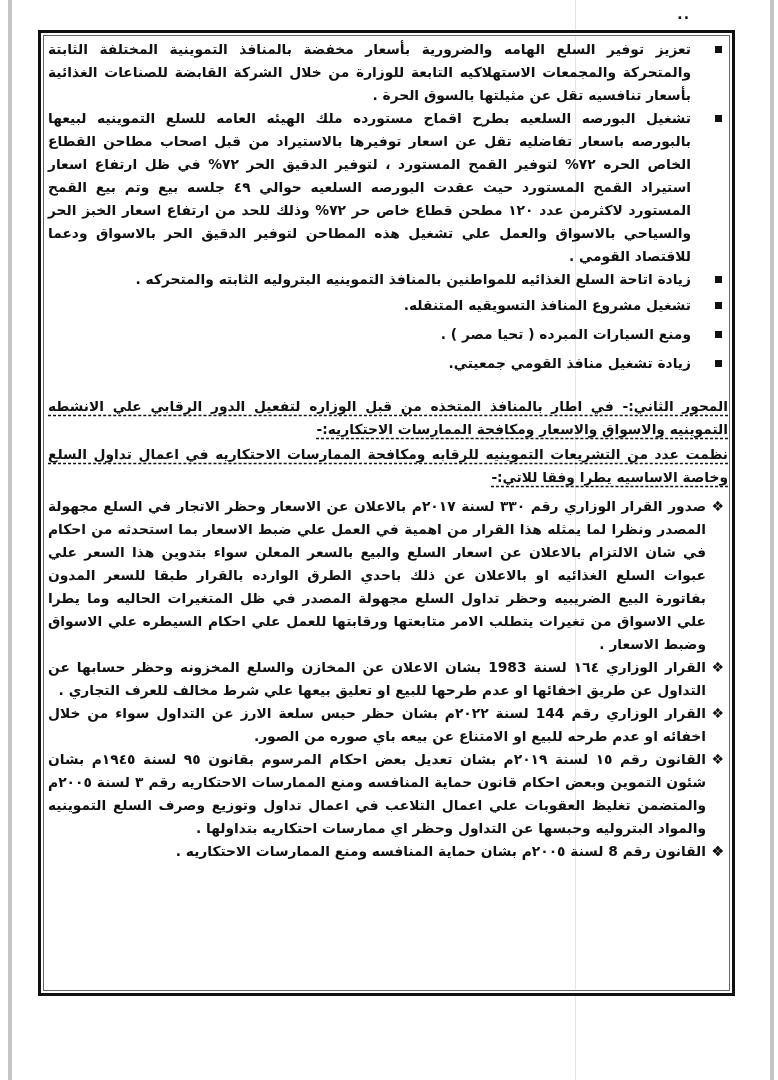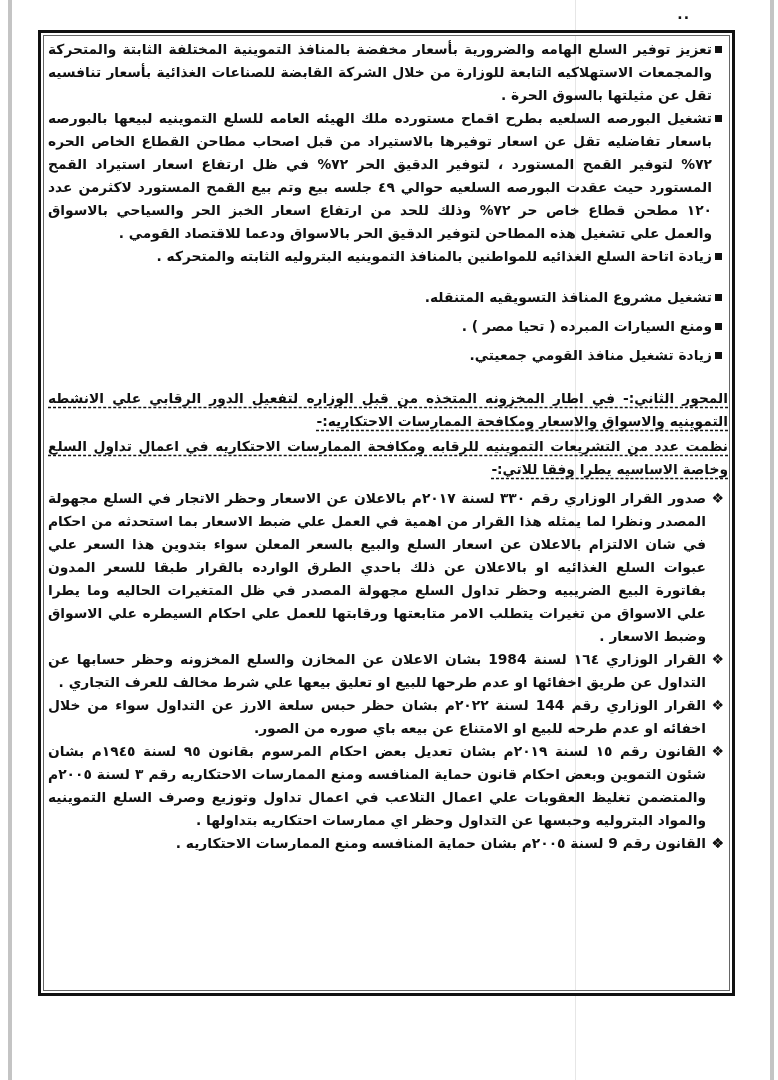--- a/index.html
+++ b/index.html
@@ -58,21 +58,21 @@
       font-size: 13.8px;
       line-height: 23px;
     }
     ul.items {
       list-style: none;
       margin: 0;
       padding: 0;
     }
     ul.items li {
       position: relative;
-      padding-right: 16px;
+      padding-right: 37px;
       margin: 0;
     }
     .sq-bullet {
       position: absolute;
       right: 6px; top: 8px;
       width: 7px; height: 7px;
       background: #111;
     }
     .heading {
       margin-top: 20px;
@@ -111,60 +111,60 @@
       <span>تعزيز توفير السلع الهامه والضرورية بأسعار مخفضة بالمنافذ التموينية المختلفة الثابتة والمتحركة والمجمعات الاستهلاكيه التابعة للوزارة من خلال الشركة القابضة للصناعات الغذائية بأسعار تنافسيه تقل عن مثيلتها بالسوق الحرة .</span>
     </li>
     <li>
       <span class="sq-bullet"></span>
       <span>تشغيل البورصه السلعيه بطرح اقماح مستورده ملك الهيئه العامه للسلع التموينيه لبيعها بالبورصه باسعار تفاضليه تقل عن اسعار توفيرها بالاستيراد من قبل اصحاب مطاحن القطاع الخاص الحره ٧٢% لتوفير القمح المستورد ، لتوفير الدقيق الحر ٧٢% في ظل ارتفاع اسعار استيراد القمح المستورد حيث عقدت البورصه السلعيه حوالي ٤٩ جلسه بيع وتم بيع القمح المستورد لاكثرمن عدد ١٢٠ مطحن قطاع خاص حر ٧٢% وذلك للحد من ارتفاع اسعار الخبز الحر والسياحي بالاسواق والعمل علي تشغيل هذه المطاحن لتوفير الدقيق الحر بالاسواق ودعما للاقتصاد القومي .</span>
     </li>
     <li>
       <span class="sq-bullet"></span>
       <span>زيادة اتاحة السلع الغذائيه للمواطنين بالمنافذ التموينيه البتروليه الثابته والمتحركه .</span>
     </li>
-    <li style="margin-top:18px;">
+    <li style="margin-top:3px;">
       <span class="sq-bullet"></span>
       <span>تشغيل مشروع المنافذ التسويقيه المتنقله.</span>
     </li>
     <li style="margin-top:6px;">
       <span class="sq-bullet"></span>
       <span>ومنع السيارات المبرده ( تحيا مصر ) .</span>
     </li>
     <li style="margin-top:6px;">
       <span class="sq-bullet"></span>
       <span>زيادة تشغيل منافذ القومي جمعيتي.</span>
     </li>
   </ul>
 
   <div class="heading">
-    <span>المحور الثاني:- في اطار المخزونه المتخذه من قبل الوزاره لتفعيل الدور الرقابي علي الانشطه التموينيه والاسواق والاسعار ومكافحة الممارسات الاحتكاريه:-</span>
+    <span>المحور الثاني:- في اطار بالمنافذ المتخذه من قبل الوزاره لتفعيل الدور الرقابي علي الانشطه التموينيه والاسواق والاسعار ومكافحة الممارسات الاحتكاريه:-</span>
   </div>
   <div class="heading" style="margin-top:2px;">
     <span>نظمت عدد من التشريعات التموينيه للرقابه ومكافحة الممارسات الاحتكاريه في اعمال تداول السلع وخاصة الاساسيه يطرا وفقا للاتي:-</span>
   </div>
 
   <ul class="items laws">
     <li>
       <span class="diamond">❖</span>
       <span>صدور القرار الوزاري رقم ٣٣٠ لسنة ٢٠١٧م بالاعلان عن الاسعار وحظر الاتجار في السلع مجهولة المصدر ونظرا لما يمثله هذا القرار من اهمية في العمل علي ضبط الاسعار بما استحدثه من احكام في شان الالتزام بالاعلان عن اسعار السلع والبيع بالسعر المعلن سواء بتدوين هذا السعر علي عبوات السلع الغذائيه او بالاعلان عن ذلك باحدي الطرق الوارده بالقرار طبقا للسعر المدون بفاتورة البيع الضريبيه وحظر تداول السلع مجهولة المصدر في ظل المتغيرات الحاليه وما يطرا علي الاسواق من تغيرات يتطلب الامر متابعتها ورقابتها للعمل علي احكام السيطره علي الاسواق وضبط الاسعار .</span>
     </li>
     <li>
       <span class="diamond">❖</span>
-      <span>القرار الوزاري ١٦٤ لسنة 1984 بشان الاعلان عن المخازن والسلع المخزونه وحظر حسابها عن التداول عن طريق اخفائها او عدم طرحها للبيع او تعليق بيعها علي شرط مخالف للعرف التجاري .</span>
+      <span>القرار الوزاري ١٦٤ لسنة 1983 بشان الاعلان عن المخازن والسلع المخزونه وحظر حسابها عن التداول عن طريق اخفائها او عدم طرحها للبيع او تعليق بيعها علي شرط مخالف للعرف التجاري .</span>
     </li>
     <li>
       <span class="diamond">❖</span>
       <span>القرار الوزاري رقم 144 لسنة ٢٠٢٢م بشان حظر حبس سلعة الارز عن التداول سواء من خلال اخفائه او عدم طرحه للبيع او الامتناع عن بيعه باي صوره من الصور.</span>
     </li>
     <li>
       <span class="diamond">❖</span>
       <span>القانون رقم ١٥ لسنة ٢٠١٩م بشان تعديل بعض احكام المرسوم بقانون ٩٥ لسنة ١٩٤٥م بشان شئون التموين وبعض احكام قانون حماية المنافسه ومنع الممارسات الاحتكاريه رقم ٣ لسنة ٢٠٠٥م والمتضمن تغليظ العقوبات علي اعمال التلاعب في اعمال تداول وتوزيع وصرف السلع التموينيه والمواد البتروليه وحبسها عن التداول وحظر اي ممارسات احتكاريه بتداولها .</span>
     </li>
     <li>
       <span class="diamond">❖</span>
     </li>
     <li>
       <span class="diamond">❖</span>
-      <span>القانون رقم 9 لسنة ٢٠٠٥م بشان حماية المنافسه ومنع الممارسات الاحتكاريه .</span>
+      <span>القانون رقم 8 لسنة ٢٠٠٥م بشان حماية المنافسه ومنع الممارسات الاحتكاريه .</span>
     </li>
   </ul>
 
 </div>
 
 </body></html>

